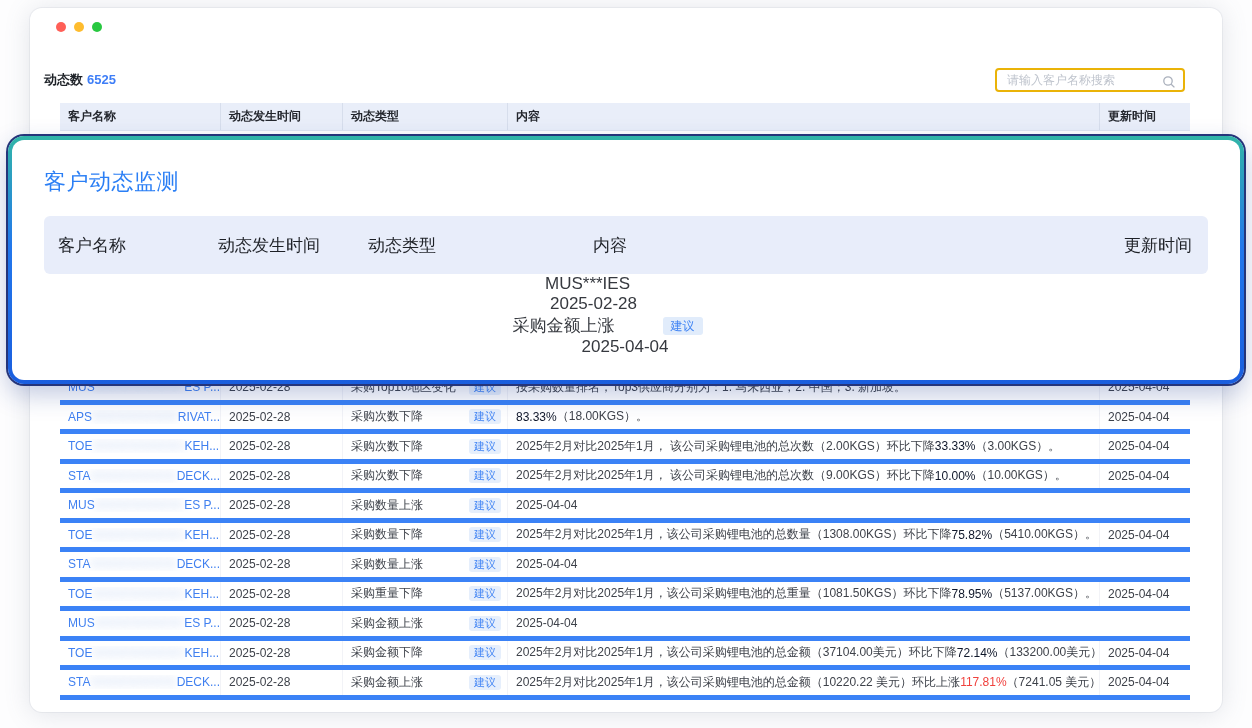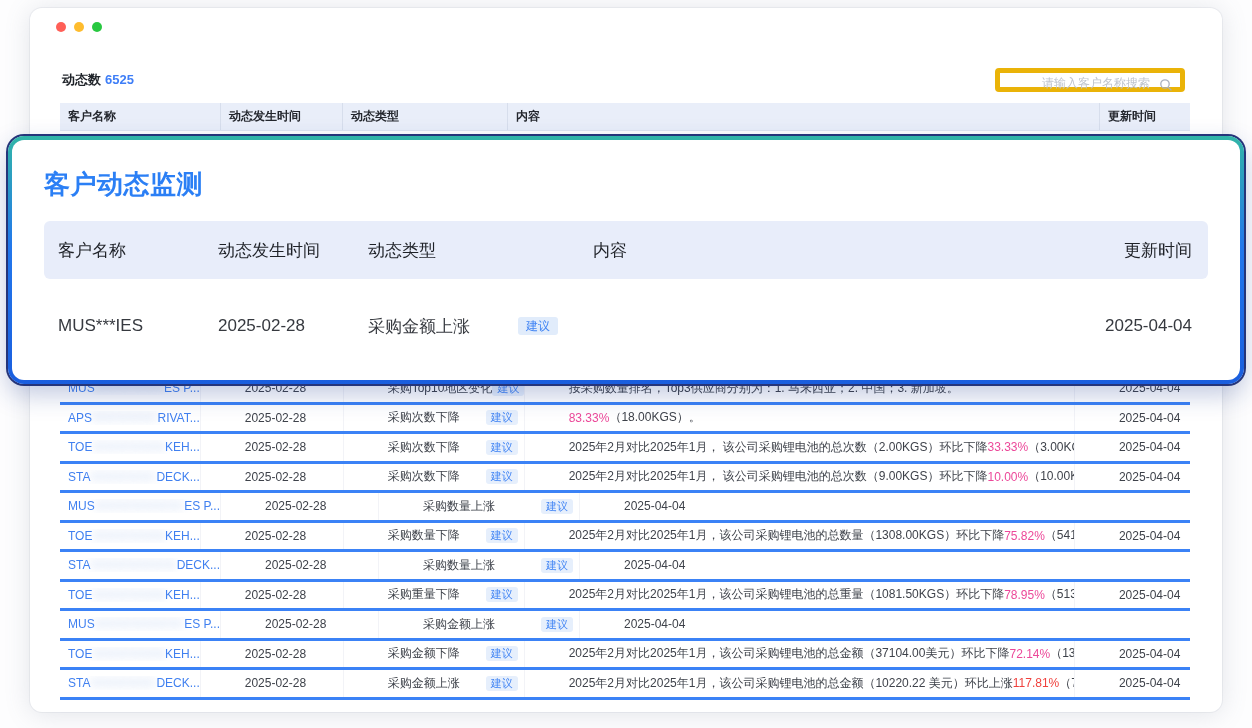--- a/index.html
+++ b/index.html
@@ -9,69 +9,69 @@
 
   
   .window { position:absolute; left:30px; top:8px; width:1192px; height:704px;
             background:#fff; border-radius:12px;
             box-shadow:0 2px 26px rgba(100,110,135,.18), 0 0 0 1px #f1f2f5; }
   .traffic { position:absolute; top:14px; left:26px; display:flex; gap:8px; }
   .dot { width:10px; height:10px; border-radius:50%; }
   .dot.red{ background:#ff5f57; } .dot.yellow{ background:#febc2e; } .dot.green{ background:#28c840; }
 
   
-  .toolbar { position:absolute; top:60px; left:32px; right:32px; height:26px; }
+  .toolbar { position:absolute; top:60px; left:14px; right:32px; height:26px; }
   .count { position:absolute; left:0; top:3px; font-size:13px; font-weight:700; color:#1f2329; }
   .count b { color:#3e7ef7; font-weight:700; margin-left:4px; }
   .search { position:absolute; right:5px; top:0; width:190px; height:24px;
-            border:5px solid #eab308; border-radius:4px; background:#fff;padding-left:32px; }
+            border:2px solid #eab308; border-radius:4px; background:#fff; }
   .search input { width:100%; height:100%; border:0; outline:none; background:transparent;
                   font-size:12px; color:#555; padding:0 26px 0 10px;
                   font-family:"Liberation Sans","DejaVu Sans",sans-serif; }
   .search input::placeholder { color:#bfc4cd; }
   .search svg { position:absolute; right:7px; top:5px; }
 
   
   .table { position:absolute; left:30px; top:95px; width:1130px; }
   .t-header { display:flex; height:28px; background:#e9eef9; border-bottom:1px solid #e0e6f2; }
   .t-header .cell { font-size:12px; font-weight:700; color:#24272e; display:flex; align-items:center;
                     padding-left:8px; border-right:1px solid #d7deec; overflow:hidden; white-space:nowrap; }
   .t-header .cell:last-child { border-right:0; }
   .c0{width:161px;} .c1{width:122px;} .c2{width:165px;} .c3{width:592px;} .c4{width:90px;}
   .t-spacer { height:244px; }
-  .t-row { display:flex; height:29.5px; border-bottom:3px solid #3b82f6; background:#fff;gap:36px; }
+  .t-row { display:flex; height:29.5px; border-bottom:5px solid #3b82f6; background:#fff; }
   .t-row .cell { font-size:12px; color:#3e424a; display:flex; align-items:center; padding-left:8px;
                  border-right:1px solid #f2f3f7; overflow:hidden; white-space:nowrap; }
   .t-row .cell:last-child { border-right:0; }
   .name-link { color:#4080f0; display:flex; align-items:center; overflow:hidden; white-space:nowrap; }
   .name-blur { display:inline-block; color:#9cb8ea; filter:blur(4px); opacity:.55;
                font-size:12px; letter-spacing:1px; max-width:92px; overflow:hidden; }
   .type-cell { justify-content:space-between; padding-right:6px; }
   .badge { flex:none; font-size:11px; color:#4285f4; background:#e6effc; border-radius:3px;
            padding:2px 5px; line-height:1; }
-  .pct-up { color:#f0413d; } .pct-down { color:#ec4899; }
+  .pct-up { color:#f0413d; } .pct-down { color:#0f172a; }
 
   
   .overlay { position:absolute; left:8px; top:136px; width:1236px; height:248px; z-index:5;
              border-radius:16px; padding:4px;
              background:linear-gradient(180deg,#31b5a8 0%, #2277ec 45%, #1a5ede 100%);
              box-shadow:0 0 0 2px #25357a, 0 10px 26px rgba(25,55,140,.28); }
   .overlay-inner { width:100%; height:100%; background:#fff; border-radius:12px;
                    padding:27px 32px 0 32px; }
-  .o-title { font-size:26px; font-weight:700; color:#2b7ff5; letter-spacing:.5px; }
+  .o-title { font-size:22px; font-weight:400; color:#2b7ff5; letter-spacing:.5px; }
   .o-header { margin-top:19px; height:58px; background:#e8edfa; border-radius:6px;
               display:flex; align-items:center; padding:0 16px 0 14px;
               font-size:17px; font-weight:500; color:#1e2127; }
   .o-row { height:94px; display:flex; align-items:center; padding:0 16px 0 14px; }
   .oc-name{ width:160px; } .oc-date{ width:150px; }
   .oc-type{ width:225px; display:flex; align-items:center; }
   .oc-type .tt{ width:150px; }
   .oc-content{ width:505px; }
   .oc-update{ flex:1; text-align:right; }
-  .o-row { font-size:17px; color:#36393f; }
+  .o-row { font-size:17px; color:#36393f;flex-direction:column; }
   .o-badge { font-size:12px; color:#4285f4; background:#e1ecfb; border-radius:3px;
              padding:3px 8px; line-height:1; }
   .o-content-line { line-height:29px; white-space:nowrap; }
 </style>
 </head>
 <body>
 
 <div class="stage">
 
   <div class="window">

